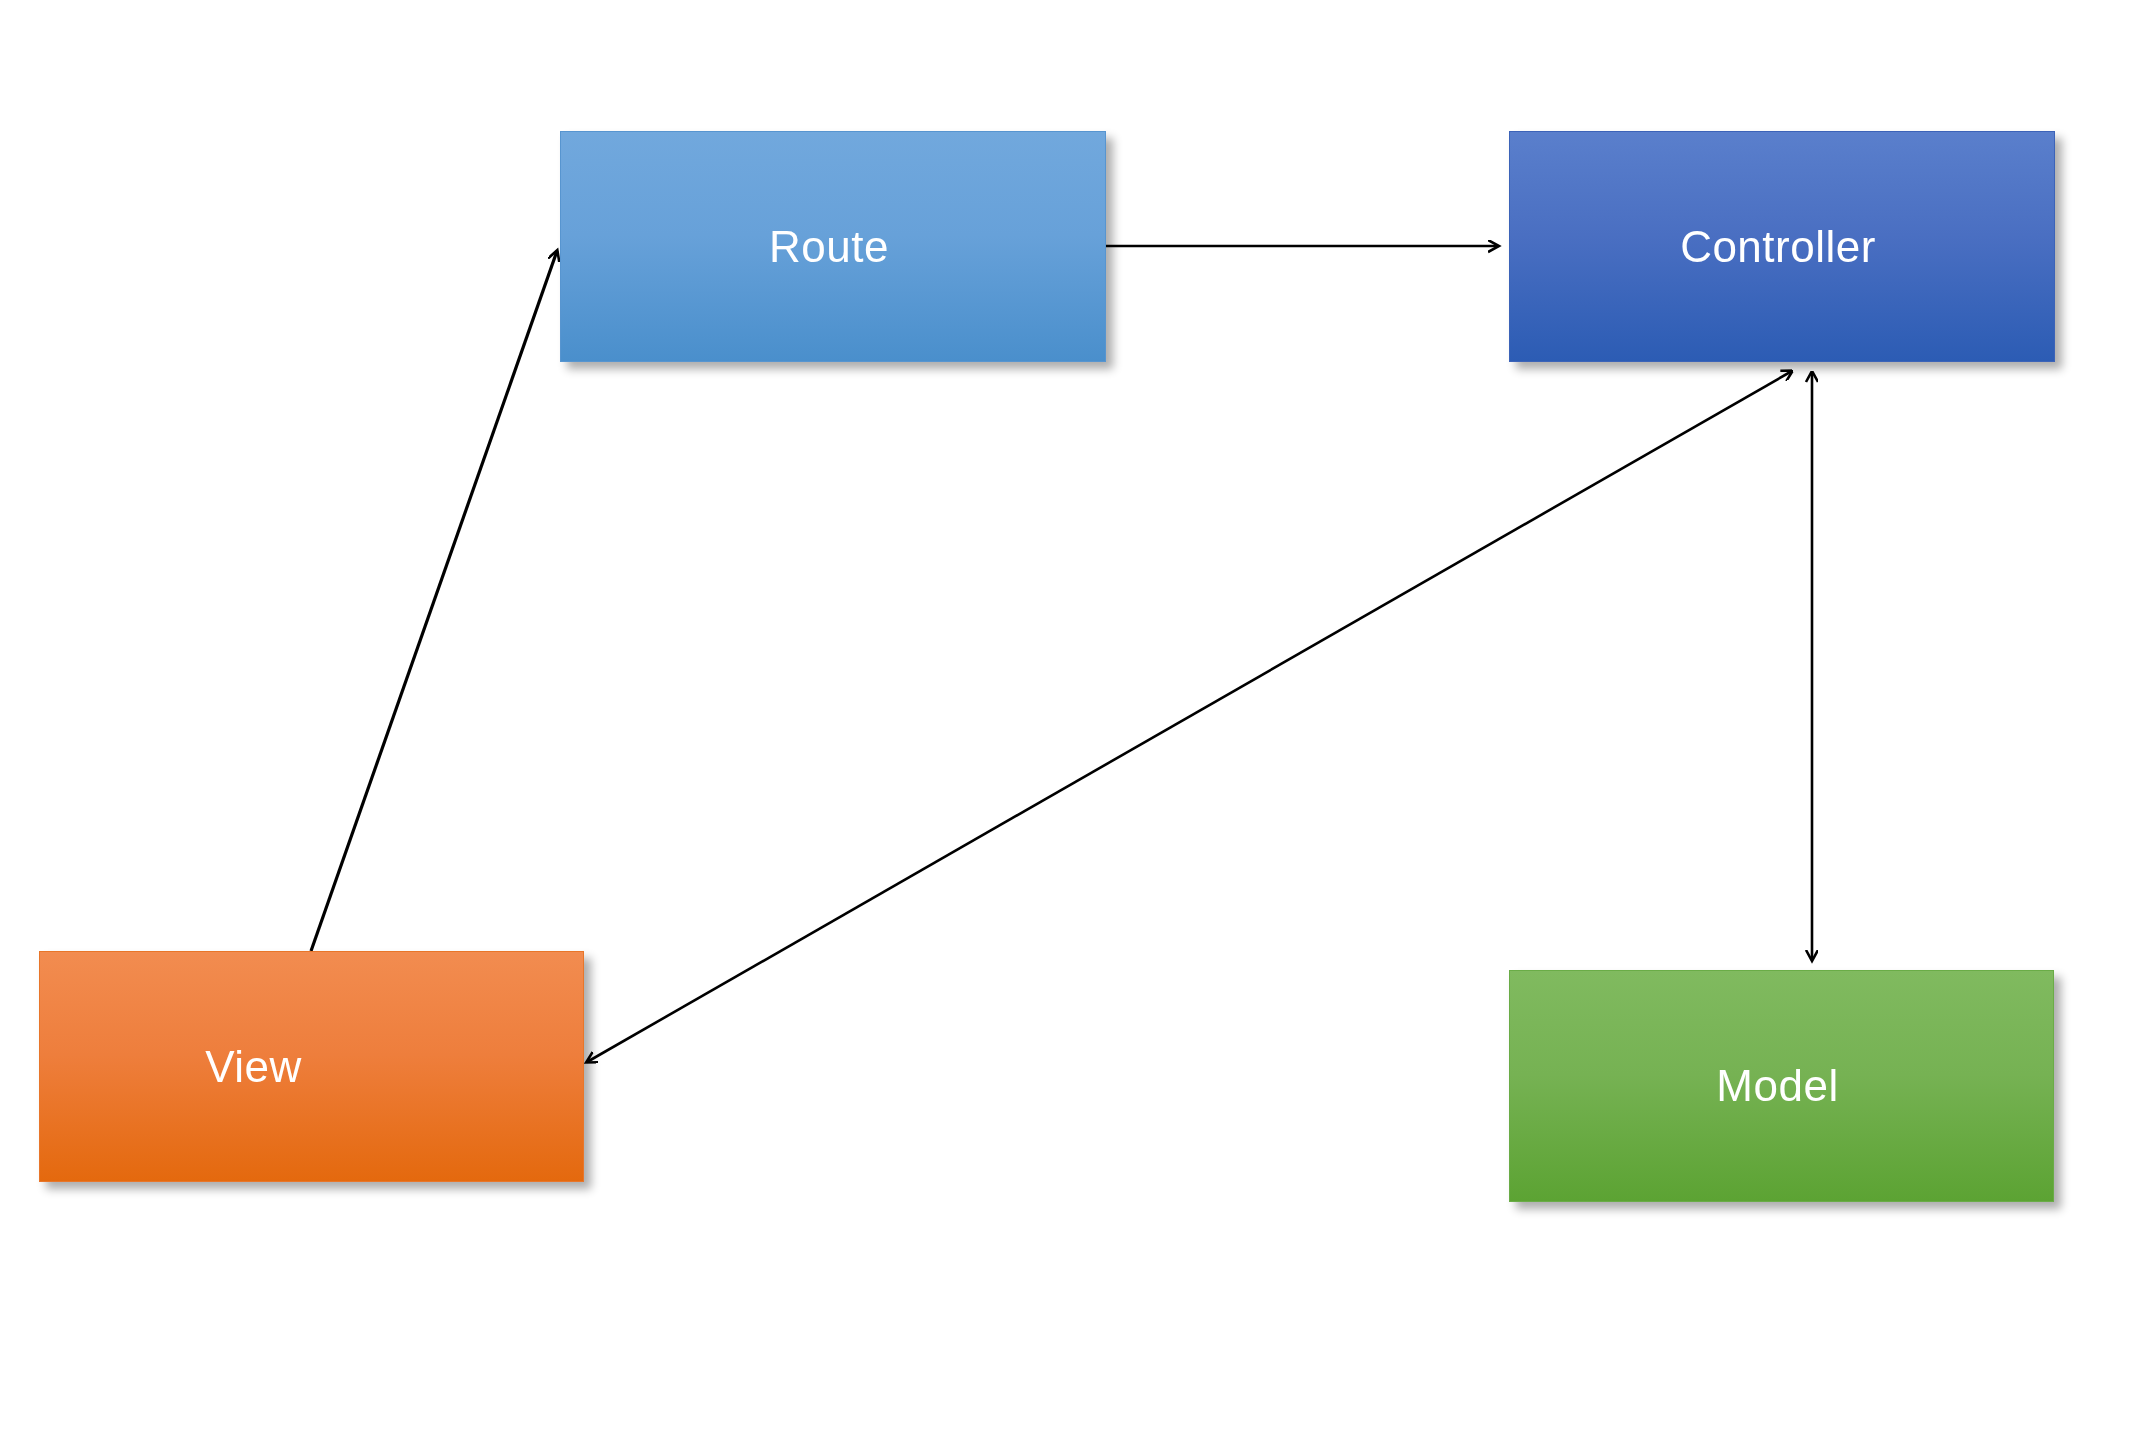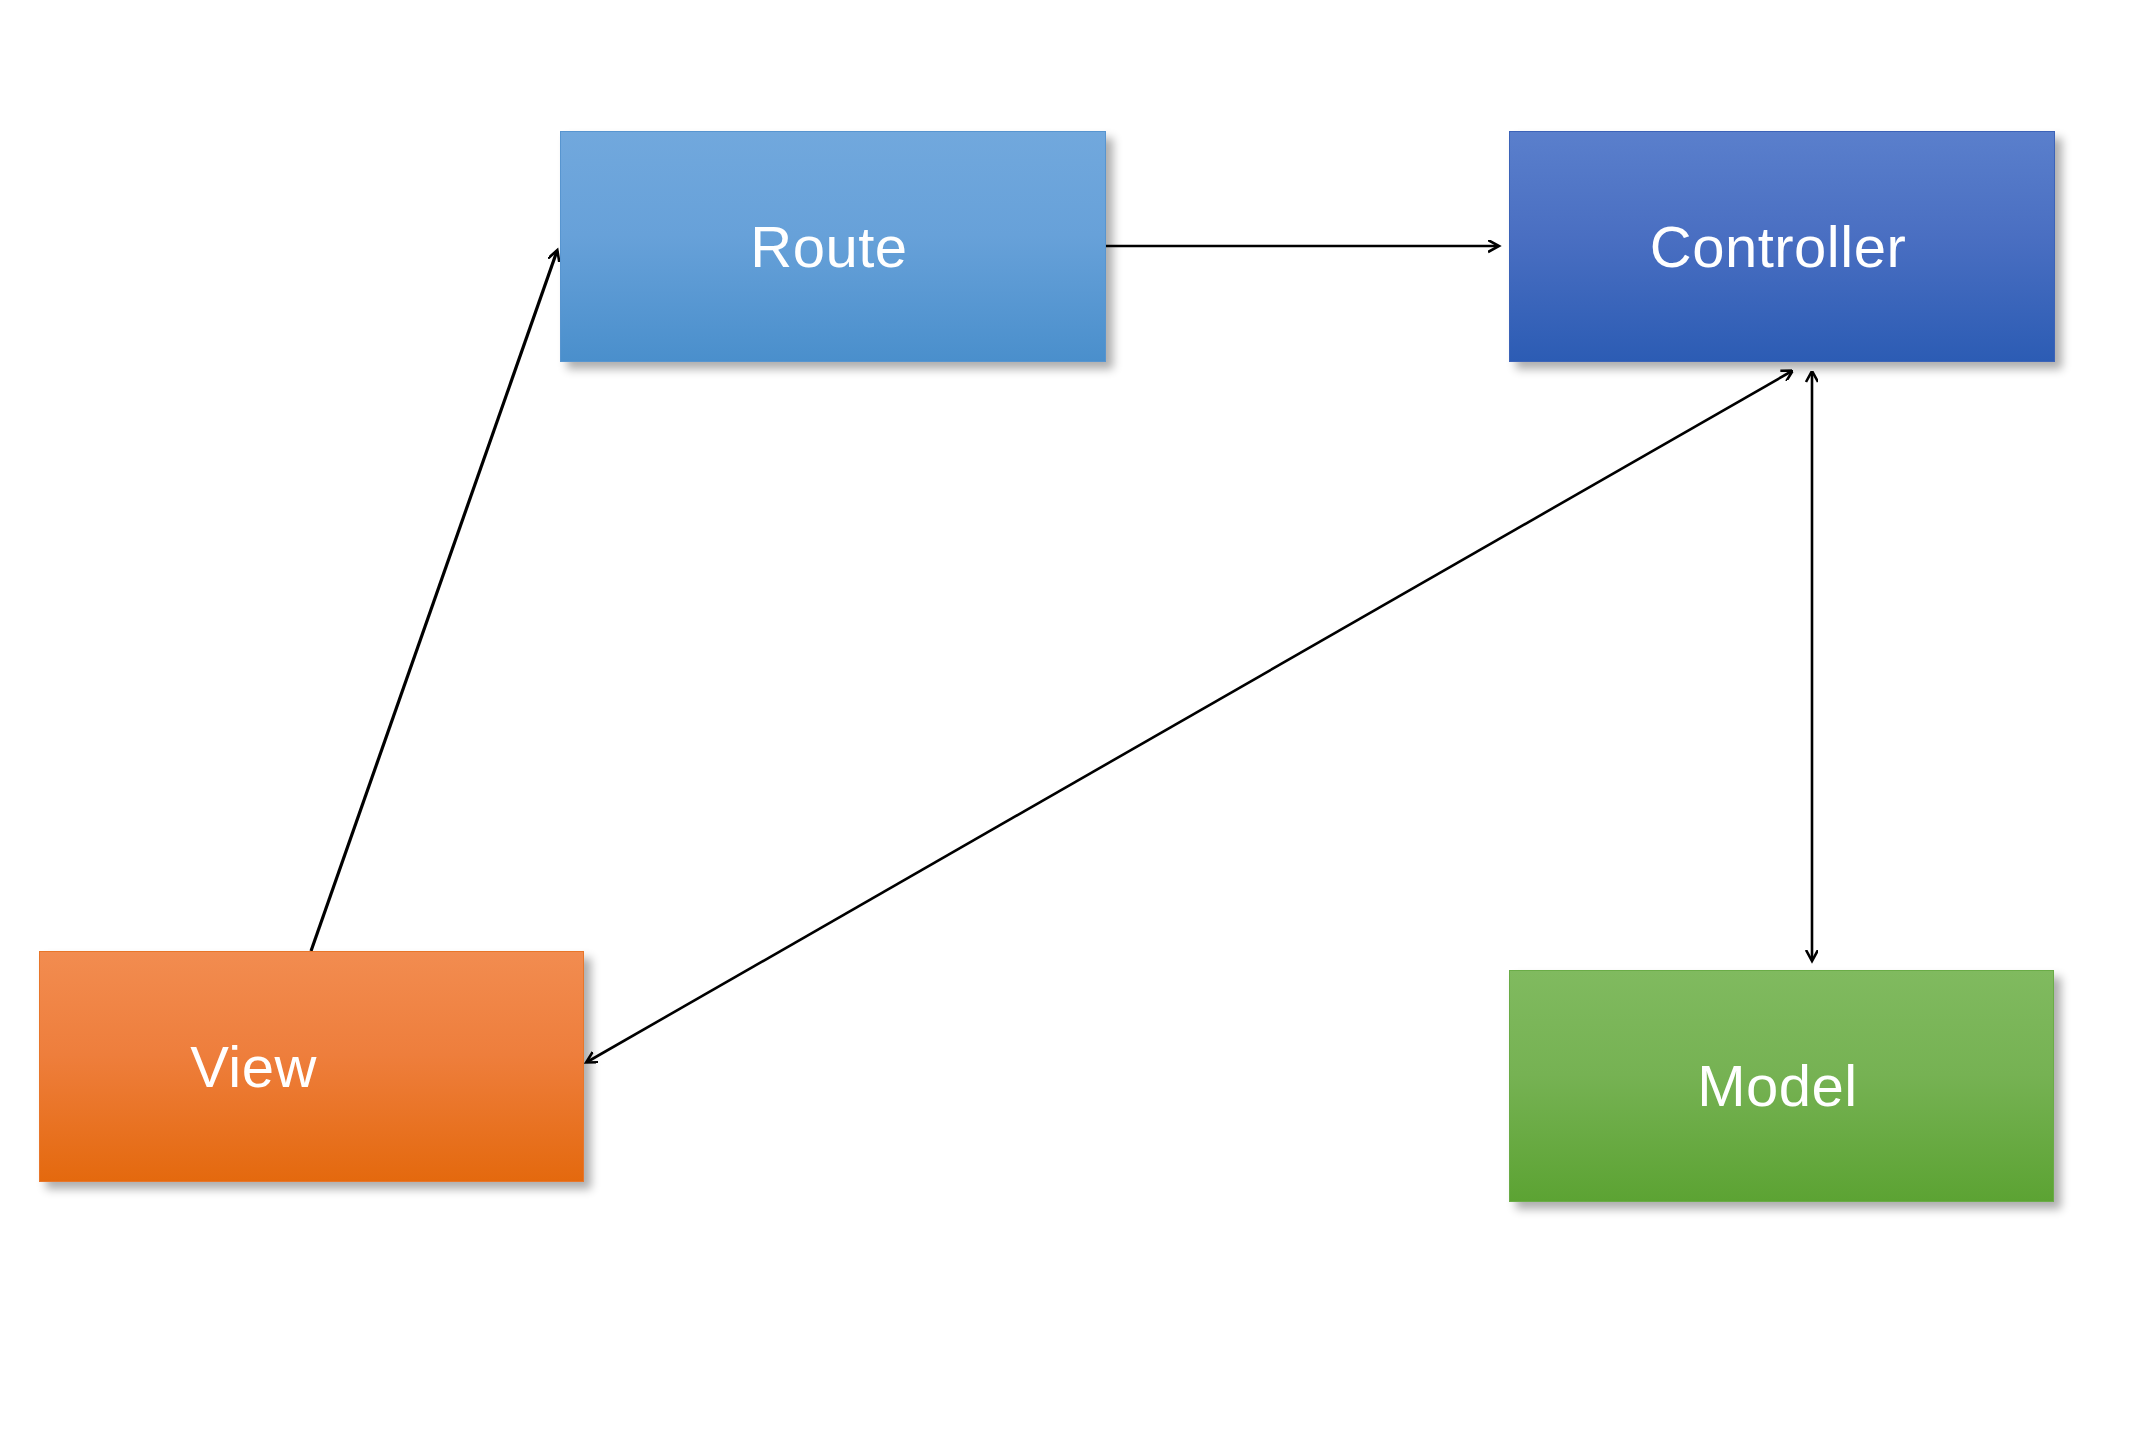--- a/index.html
+++ b/index.html
@@ -26,21 +26,21 @@
     height: 1438px;
     pointer-events: none;
   }
   .node {
     position: absolute;
     display: flex;
     align-items: center;
     justify-content: center;
     box-sizing: border-box;
     color: #ffffff;
-    font-size: 58px;
+    font-size: 44px;
     font-weight: 400;
     letter-spacing: 0.5px;
     line-height: 1;
     box-shadow: 7px 7px 9px rgba(0,0,0,0.32);
     -webkit-font-smoothing: antialiased;
   }
   .node-label {
     display: block;
     pointer-events: none;
     white-space: nowrap;

